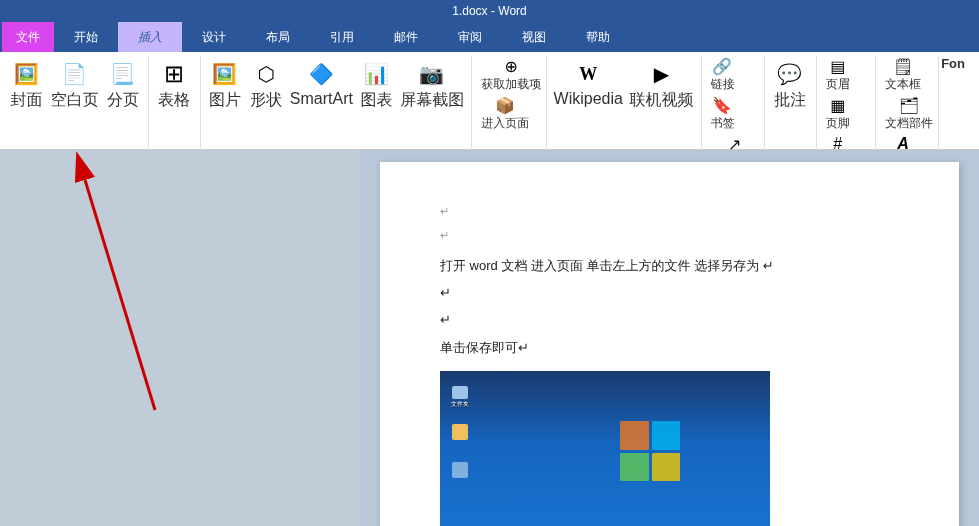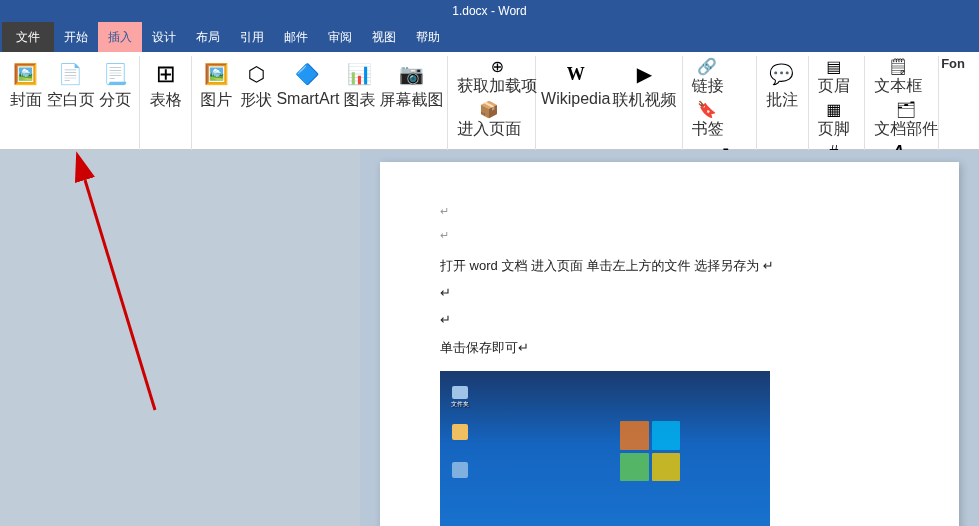--- a/index.html
+++ b/index.html
@@ -20,32 +20,33 @@
     .menu-bar {
       background: #2b579a;
       height: 30px;
       display: flex;
       align-items: stretch;
       padding-left: 2px;
     }
     .menu-item {
       color: white;
       font-size: 12px;
-      padding: 0 10px;
+      padding: 0 20px;
       display: flex;
       align-items: center;
       cursor: pointer;
       white-space: nowrap;
     }
     .menu-item.active {
-      background: #fca5a5;
+      background: #c4b5fd;
       color: #2b579a;
+      font-style: italic;
     }
     .menu-item.file-btn {
-      background: #404040;
+      background: #d946ef;
       color: white;
       padding: 0 14px;
     }
 
     
     .ribbon {
       background: white;
       border-bottom: 1px solid #c8c8c8;
       display: flex;
       flex-direction: column;
@@ -110,21 +111,21 @@
     .ribbon-btn-small {
       display: flex;
       flex-direction: column;
       align-items: center;
       cursor: pointer;
       padding: 1px 3px;
       border-radius: 2px;
       min-width: 30px;
     }
     .ribbon-btn-small .icon { font-size: 16px; }
-    .ribbon-btn-small .lbl { font-size: 16px; color: #333; white-space: nowrap; }
+    .ribbon-btn-small .lbl { font-size: 12px; color: #333; white-space: nowrap; }
 
     
     .main-area {
       display: flex;
       height: calc(526px - 22px - 30px - 98px);
       background: #b8c8d8;
     }
 
     
     .left-panel {

